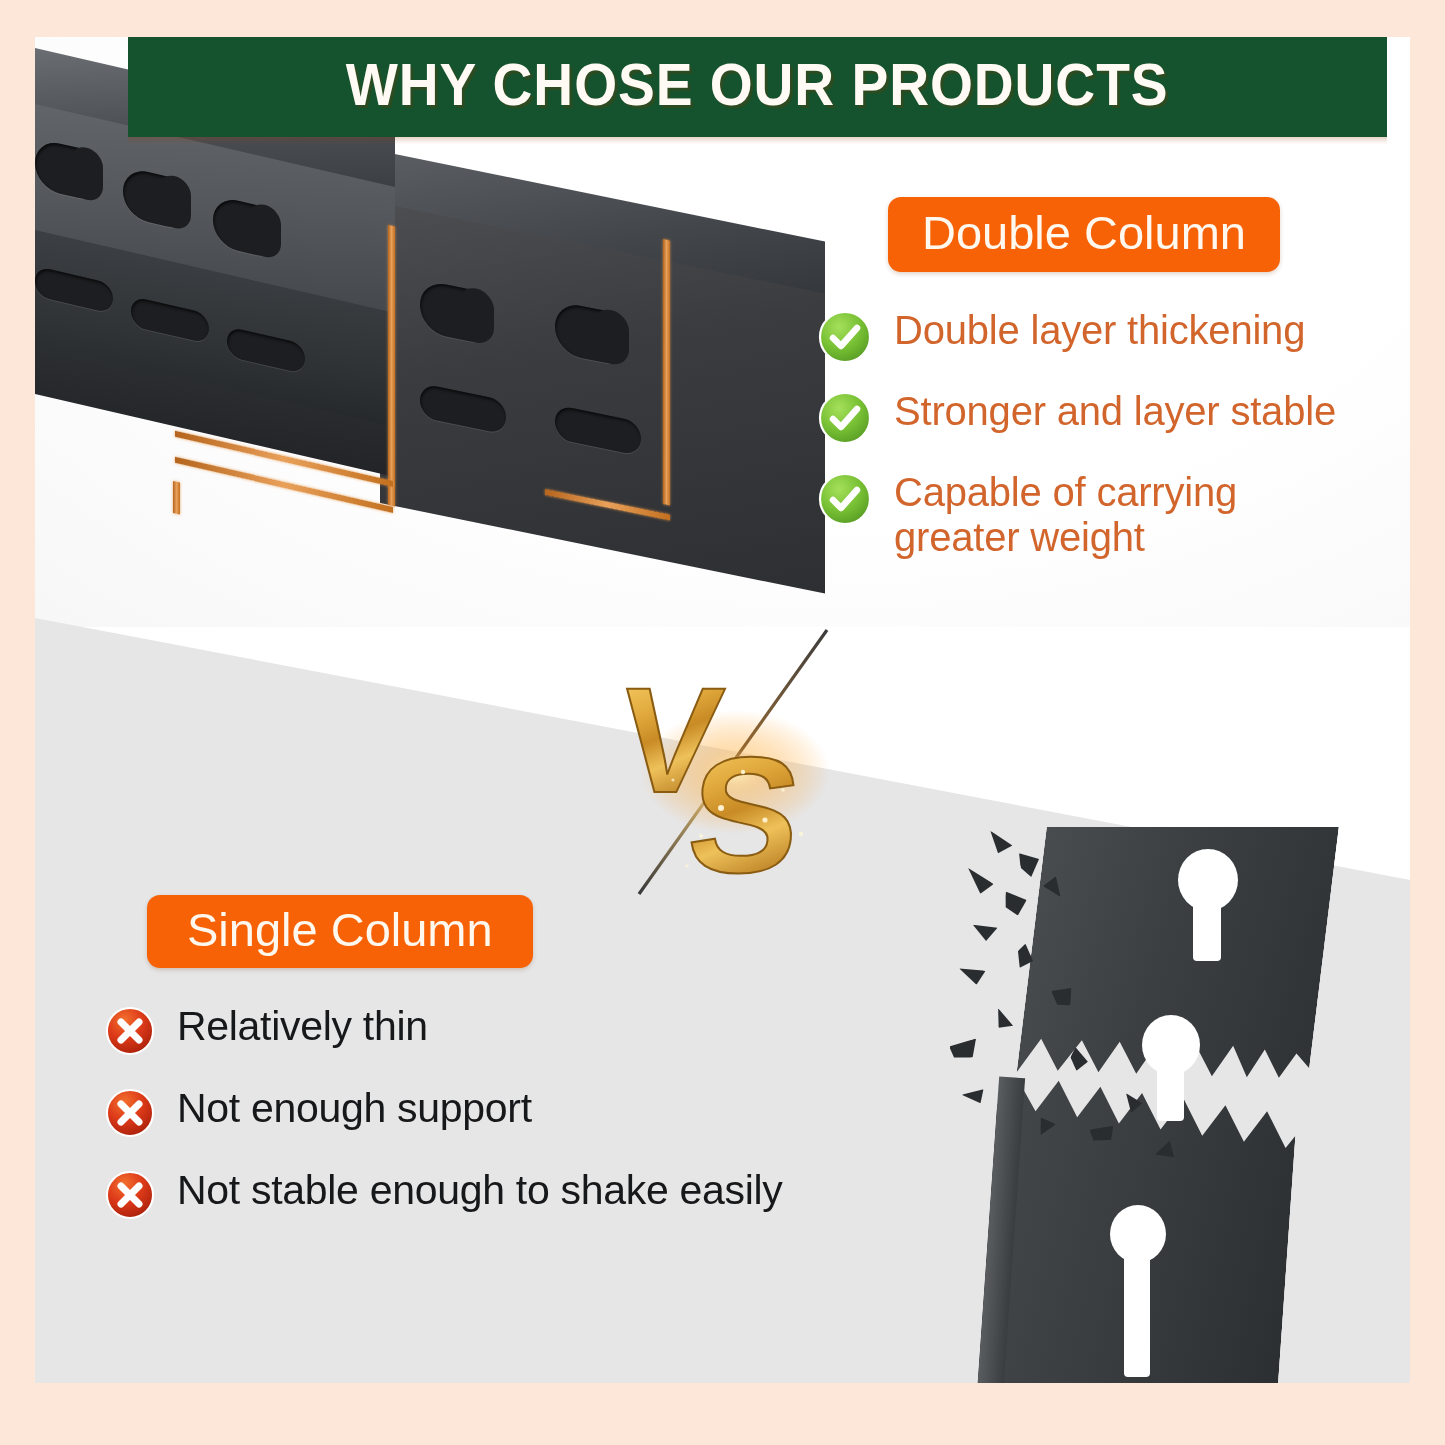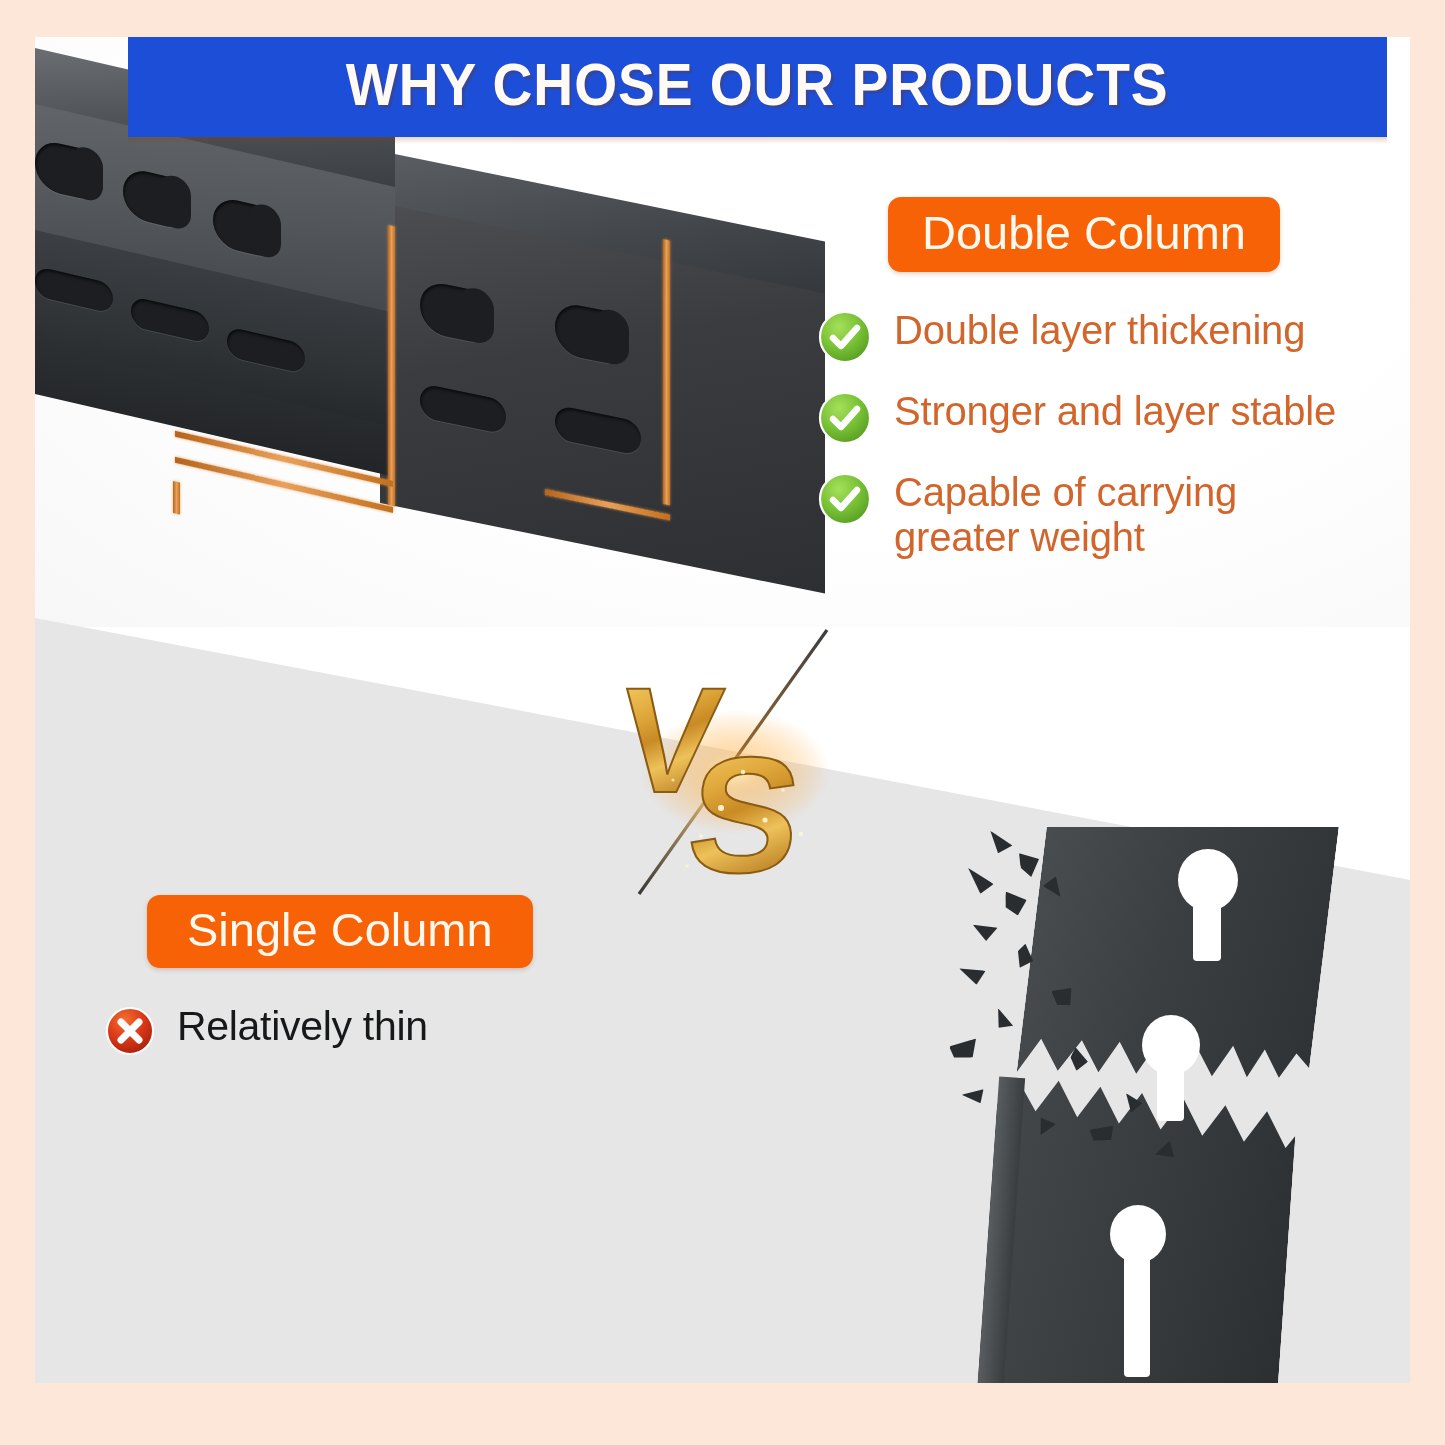--- a/index.html
+++ b/index.html
@@ -28,21 +28,21 @@
     overflow: hidden;
   }
 
   
   .header-bar {
     position: absolute;
     left: 93px;
     top: 0px;
     width: 1259px;
     height: 100px;
-    background: #1d4ed8;
+    background: #14532d;
     z-index: 40;
     display: flex;
     align-items: center;
     justify-content: center;
   }
   .header-bar .shadow-edge {
     position: absolute;
     left: 0; right: 0; bottom: -7px;
     height: 7px;
     background: linear-gradient(to bottom, rgba(150,60,0,.22), rgba(150,60,0,0));
@@ -464,21 +464,35 @@
                 <stop offset="45%" stop-color="#dd3a19"></stop>
                 <stop offset="100%" stop-color="#9c1a07"></stop>
               </radialGradient>
             </defs>
             <circle cx="25" cy="25" r="23" fill="url(#rxg)" stroke="#ffffff" stroke-width="2"></circle>
             <path d="M16 16 L34 34 M34 16 L16 34" stroke="#ffffff" stroke-width="7" stroke-linecap="round"></path>
           </svg>
           <div class="sc-text">Relatively thin</div>
         </div>
 
-
+        <div class="feature-row">
+          <svg class="cross-icon" viewBox="0 0 50 50">
+            <circle cx="25" cy="25" r="23" fill="url(#rxg)" stroke="#ffffff" stroke-width="2"></circle>
+            <path d="M16 16 L34 34 M34 16 L16 34" stroke="#ffffff" stroke-width="7" stroke-linecap="round"></path>
+          </svg>
+          <div class="sc-text">Not enough support</div>
+        </div>
+
+        <div class="feature-row">
+          <svg class="cross-icon" viewBox="0 0 50 50">
+            <circle cx="25" cy="25" r="23" fill="url(#rxg)" stroke="#ffffff" stroke-width="2"></circle>
+            <path d="M16 16 L34 34 M34 16 L16 34" stroke="#ffffff" stroke-width="7" stroke-linecap="round"></path>
+          </svg>
+          <div class="sc-text">Not stable enough to shake easily</div>
+        </div>
 
       </div>
     </div>
 
     <div class="header-bar">
       <div class="header-title">WHY CHOSE OUR PRODUCTS</div>
       <div class="shadow-edge"></div>
     </div>
 
   </div>

